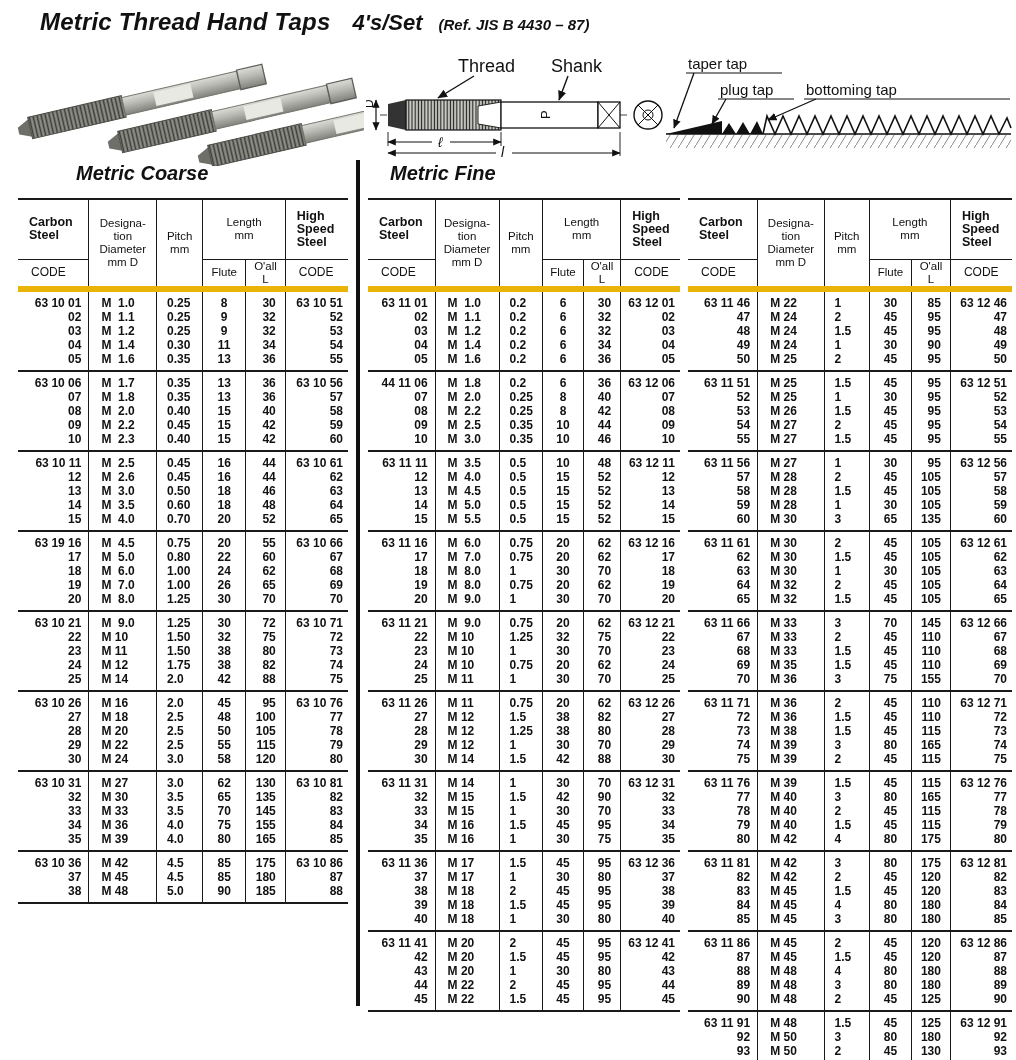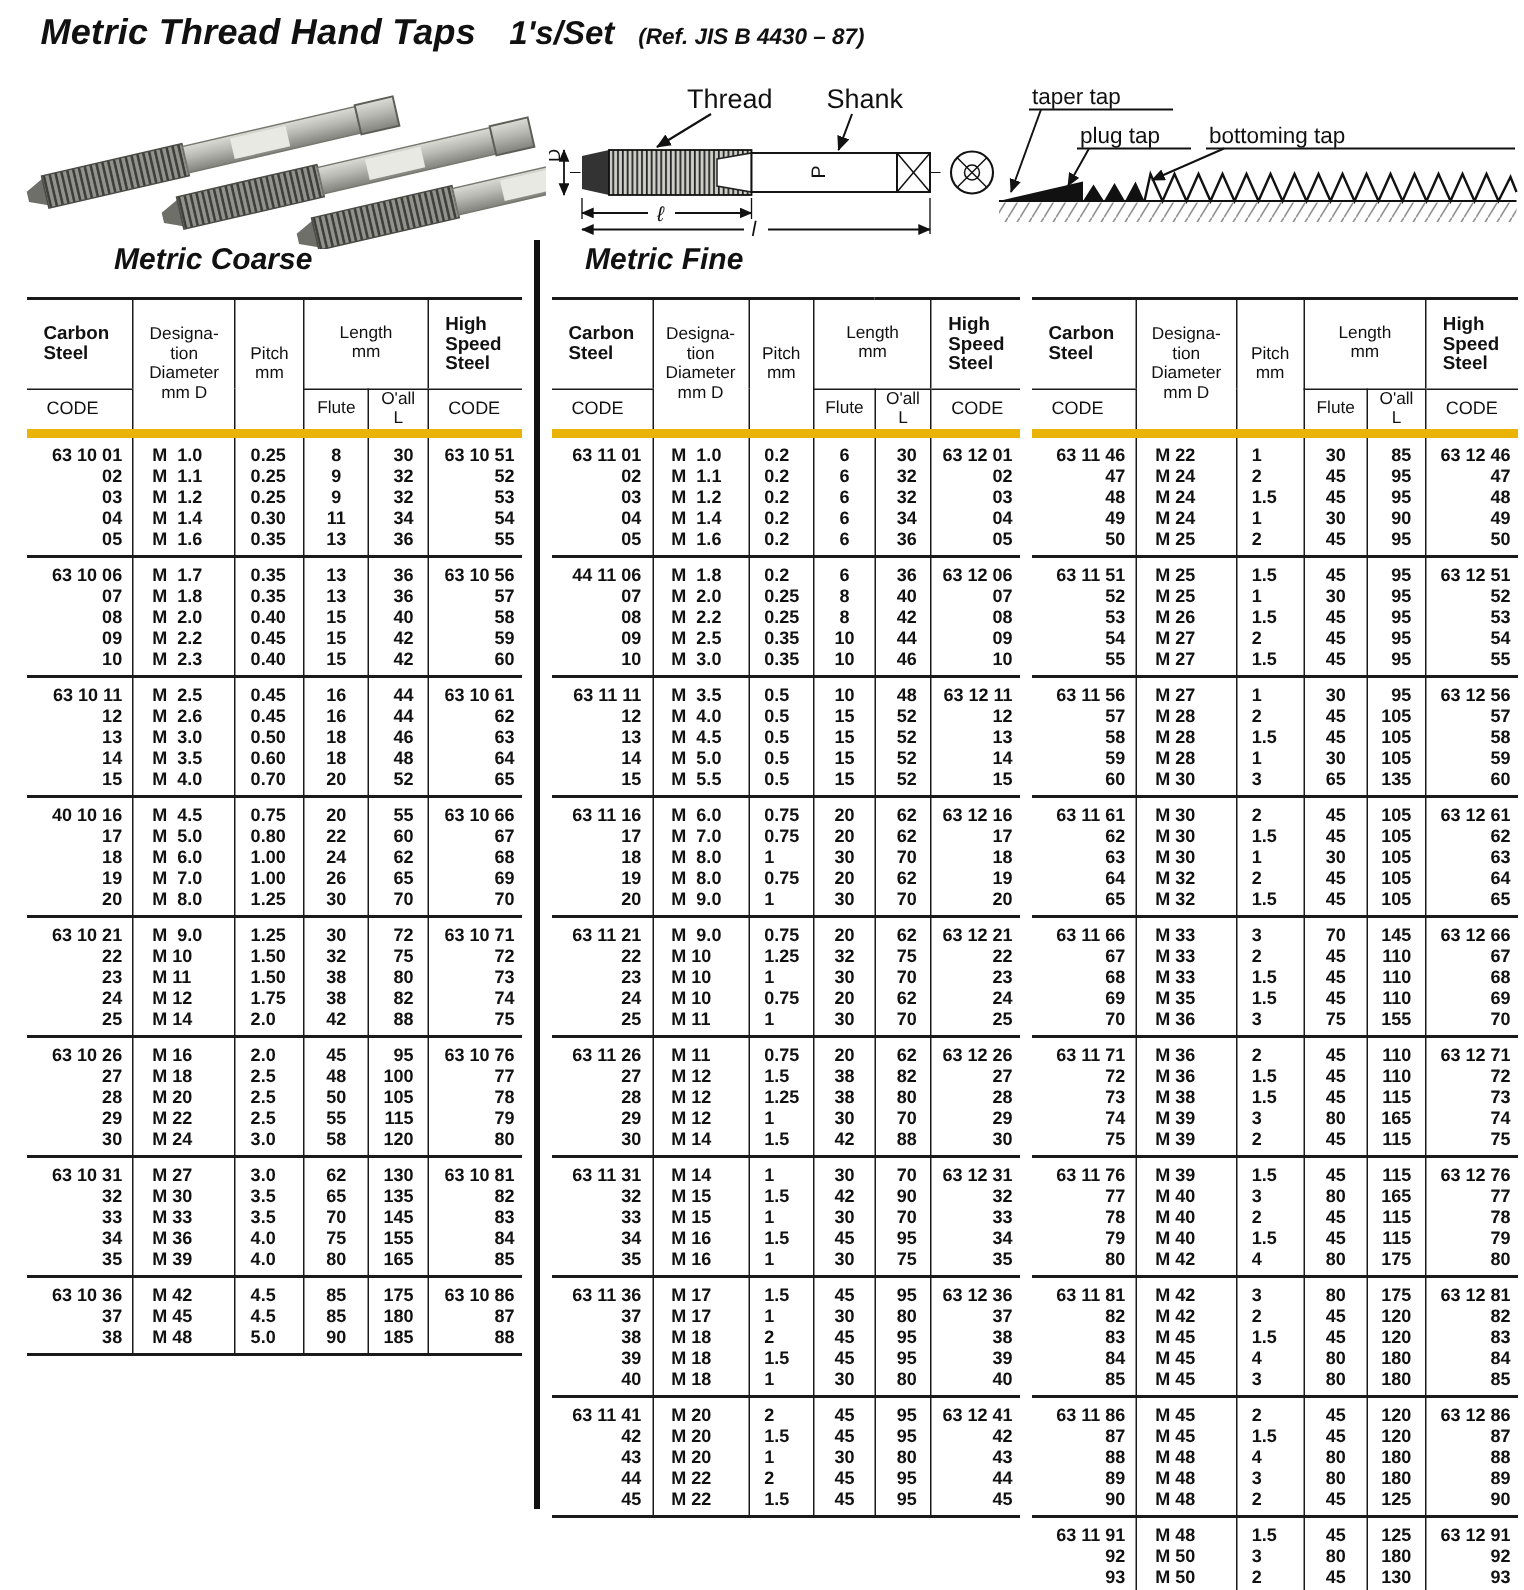--- a/index.html
+++ b/index.html
@@ -1,21 +1,21 @@
 <!DOCTYPE html>
 <html><head>
 <meta charset="utf-8">
 <style>
   html,body { margin:0; padding:0; background:#fff; }
   .page {
     position:relative; width:1016px; height:1060px; background:#fff;
     font-family:"Liberation Sans", sans-serif; color:#111; overflow:hidden;
   }
   
-  .title-row { position:absolute; left:27px; top:8px; display:flex; align-items:baseline; gap:16px; white-space:nowrap; }
+  .title-row { position:absolute; left:40px; top:8px; display:flex; align-items:baseline; gap:16px; white-space:nowrap; }
   .t1 { font-size:24px; font-weight:bold; font-style:italic; letter-spacing:.2px; }
   .t2 { font-size:22px; font-weight:bold; font-style:italic; margin-left:6px; }
   .t3 { font-size:17px; font-weight:bold; font-style:italic; margin-left:8px; }
   .t4 { font-size:15px; font-weight:bold; font-style:italic; }
   
   .fig { position:absolute; }
   .fig-photo { left:12px; top:48px; width:352px; height:118px; }
   .fig-dim { left:366px; top:56px; width:302px; height:102px; }
   .fig-types { left:664px; top:54px; width:350px; height:102px; }
   svg text { font-family:"Liberation Sans", sans-serif; fill:#111; }
@@ -58,21 +58,21 @@
   .data-table td.c4 { text-align:right; padding-right:9px; }
   .data-table td.c5 { text-align:right; padding-right:5px; }
 </style>
 </head>
 <body>
 
 <div class="page">
 
   <div class="title-row">
     <span class="t1">Metric Thread Hand Taps</span>
-    <span class="t2">1's/Set</span>
+    <span class="t2">4's/Set</span>
     <span class="t4">(Ref. JIS B 4430 – 87)</span>
   </div>
 
   <svg class="fig fig-photo" viewBox="0 0 352 118">
     <defs>
       <linearGradient id="shankGrad" x1="0" y1="0" x2="0" y2="1">
         <stop offset="0" stop-color="#dcdcd6"></stop>
           <stop offset="0.45" stop-color="#b8b8b2"></stop>
           <stop offset="1" stop-color="#82827c"></stop>
       </linearGradient>
@@ -328,21 +328,21 @@
             <td class="c0">15</td>
             <td class="c1">M  4.0</td>
             <td class="c2">0.70</td>
             <td class="c3">20</td>
             <td class="c4">52</td>
             <td class="c5">65</td>
           </tr>
         </tbody>
         <tbody>
           <tr>
-            <td class="c0">40 10 16</td>
+            <td class="c0">63 19 16</td>
             <td class="c1">M  4.5</td>
             <td class="c2">0.75</td>
             <td class="c3">20</td>
             <td class="c4">55</td>
             <td class="c5">63 10 66</td>
           </tr>
           <tr>
             <td class="c0">17</td>
             <td class="c1">M  5.0</td>
             <td class="c2">0.80</td>

